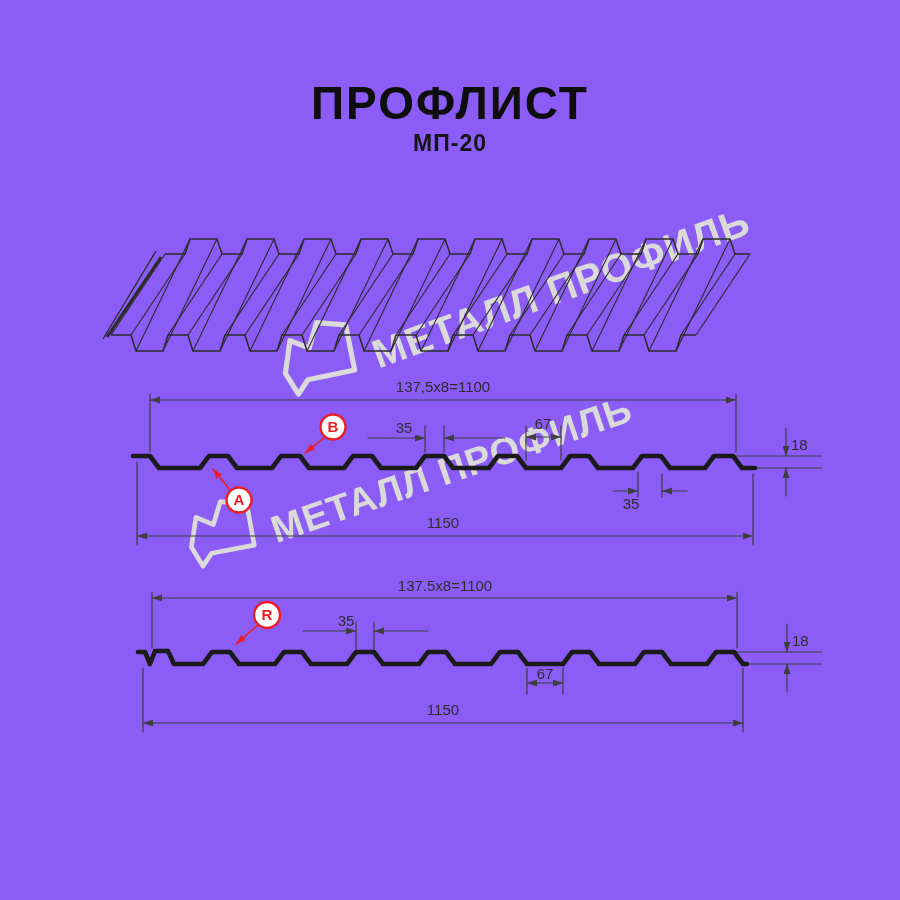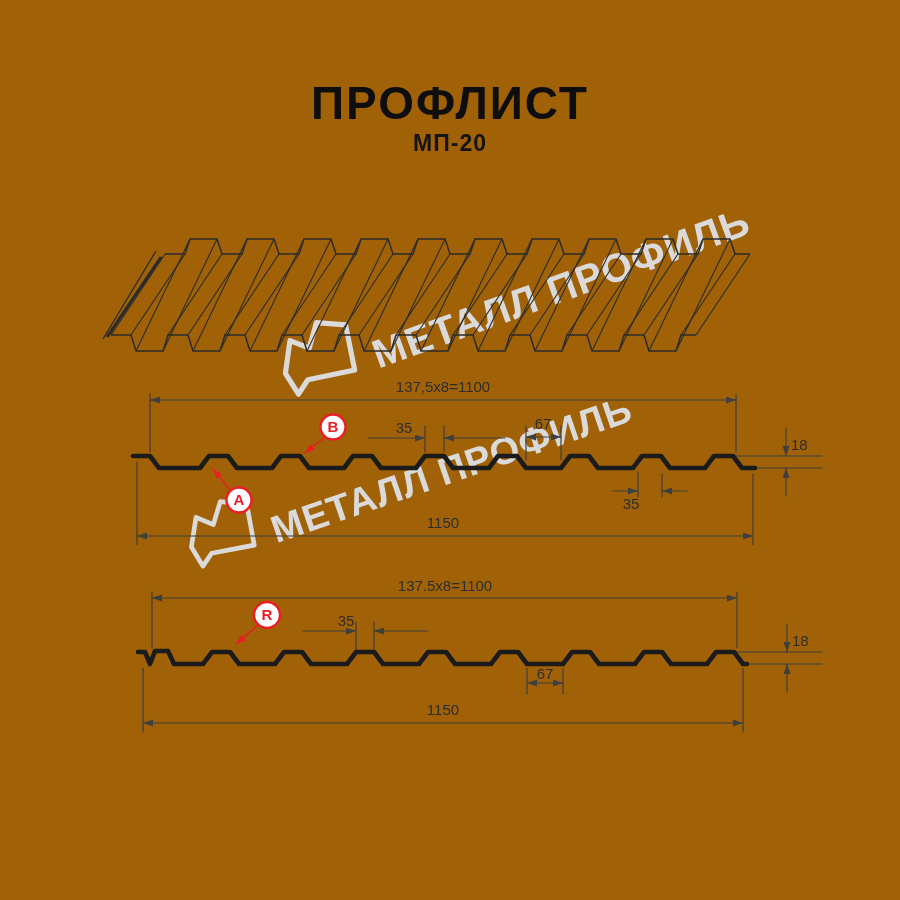--- a/index.html
+++ b/index.html
@@ -1,16 +1,16 @@
 <!DOCTYPE html>
 <html><head>
 <meta charset="utf-8">
 <style>
   html,body{margin:0;padding:0;background:#ffffff;}
-  .page{position:relative;width:900px;height:900px;background:#a16207;overflow:hidden;
+  .page{position:relative;width:900px;height:900px;background:#8b5cf6;overflow:hidden;
         font-family:"Liberation Sans",sans-serif;}
   .title{position:absolute;top:76px;left:0;width:900px;text-align:center;
          font-size:46px;font-weight:bold;letter-spacing:2px;color:#0e0e0e;}
   .subtitle{position:absolute;top:130px;left:0;width:900px;text-align:center;
             font-size:23px;font-weight:600;letter-spacing:1px;color:#141414;}
   .footer{position:absolute;top:799px;left:0;width:900px;text-align:center;
           font-size:20px;font-weight:600;letter-spacing:1.5px;color:#1c1c1c;}
   .wm{position:absolute;display:flex;align-items:flex-end;gap:10px;
       color:#dadada;font-weight:bold;white-space:nowrap;pointer-events:none;}
   .wm .wm-text{font-size:40px;letter-spacing:1px;line-height:1;}

